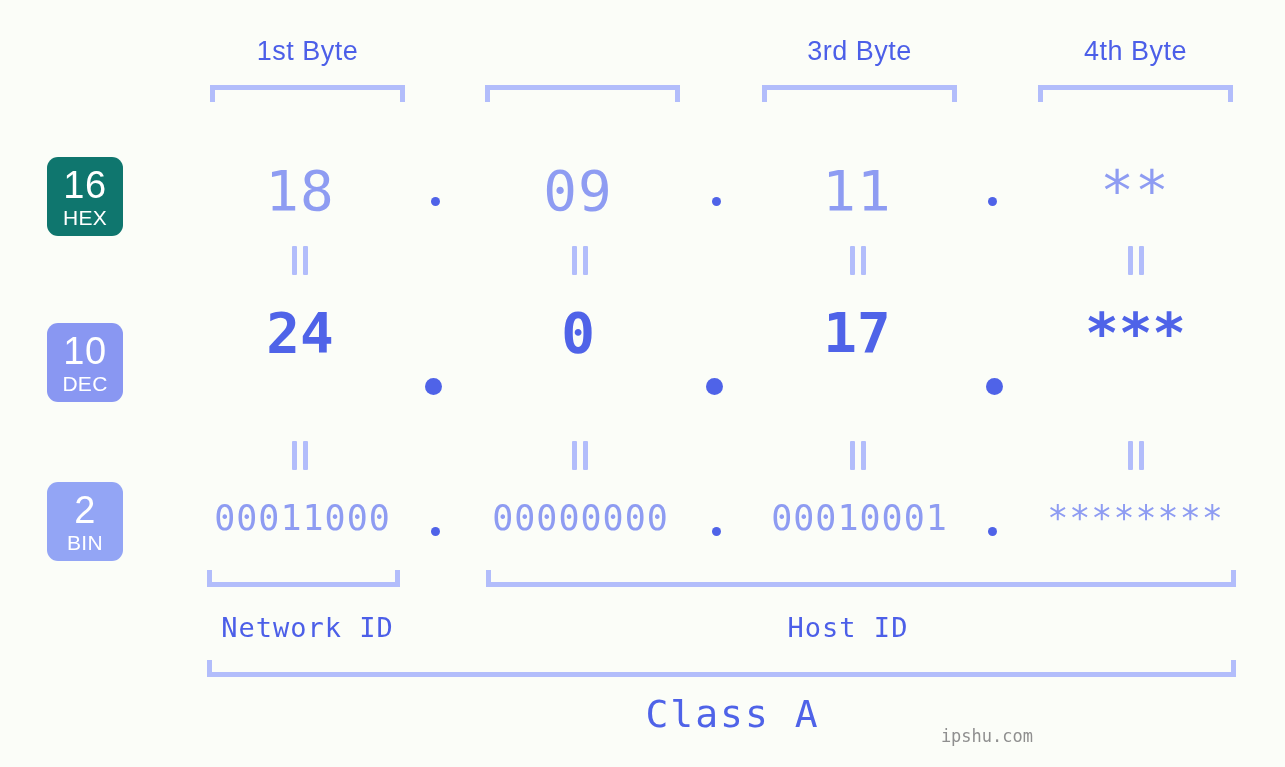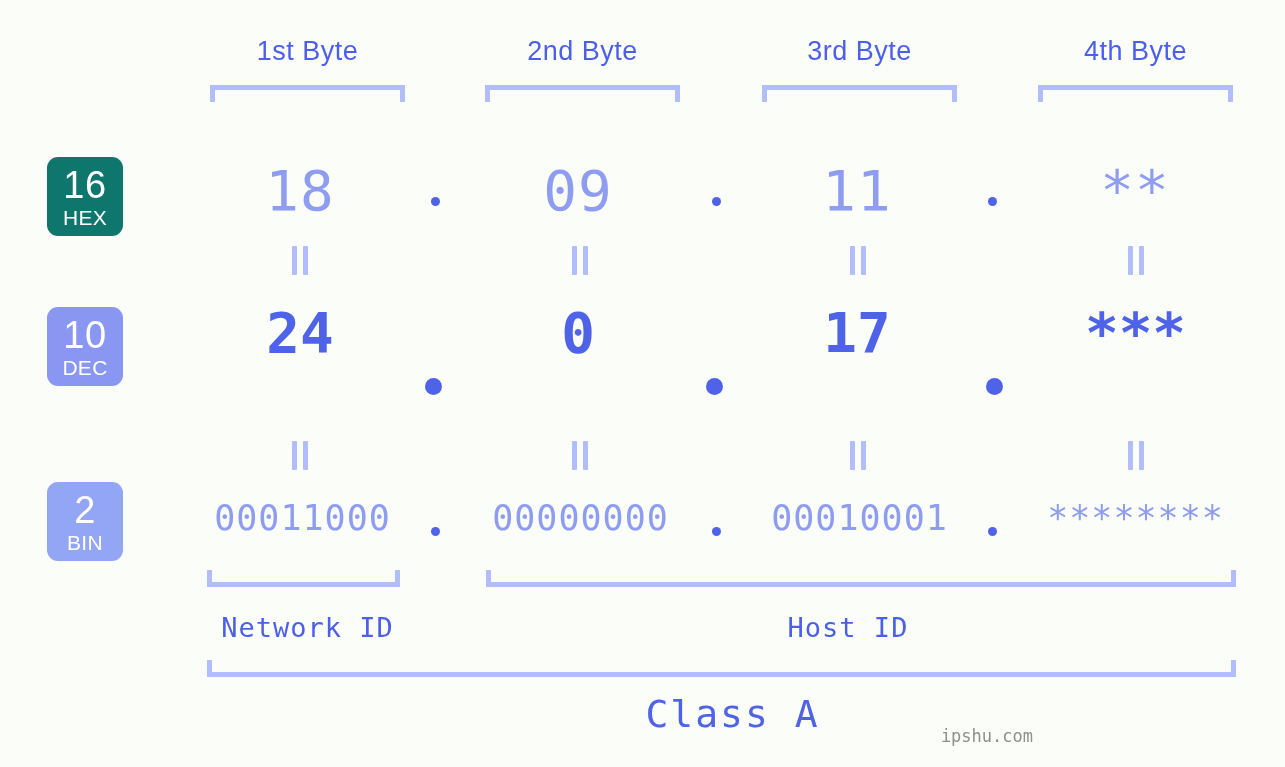--- a/index.html
+++ b/index.html
@@ -154,34 +154,33 @@
     color: #8f8f8f;
     letter-spacing: 0px;
   }
 </style>
 </head>
 <body>
 
 <div id="stage">
 
   <div class="byte-label" style="left:210px; top:36px; width:195px;">1st Byte</div>
-  <div class="byte-label" style="left:485px; top:36px; width:195px;">2nd Byte</div>
   <div class="byte-label" style="left:762px; top:36px; width:195px;">3rd Byte</div>
   <div class="byte-label" style="left:1038px; top:36px; width:195px;">4th Byte</div>
 
   <div class="bracket bracket-down" style="left:210px;  top:85px; width:195px;"></div>
   <div class="bracket bracket-down" style="left:485px;  top:85px; width:195px;"></div>
   <div class="bracket bracket-down" style="left:762px;  top:85px; width:195px;"></div>
   <div class="bracket bracket-down" style="left:1038px; top:85px; width:195px;"></div>
 
   <div class="badge" style="left:47px; top:157px; background:#0f766e;">
     <span class="num">16</span>
     <span class="abbr">HEX</span>
   </div>
-  <div class="badge" style="left:47px; top:307px; background:#8997f2;">
+  <div class="badge" style="left:47px; top:323px; background:#8997f2;">
     <span class="num">10</span>
     <span class="abbr">DEC</span>
   </div>
   <div class="badge" style="left:47px; top:482px; background:#93a5f5;">
     <span class="num">2</span>
     <span class="abbr">BIN</span>
   </div>
 
   <div class="row-hex">
     <div class="cell" style="left:200px;  top:158px; width:200px;">18</div>

